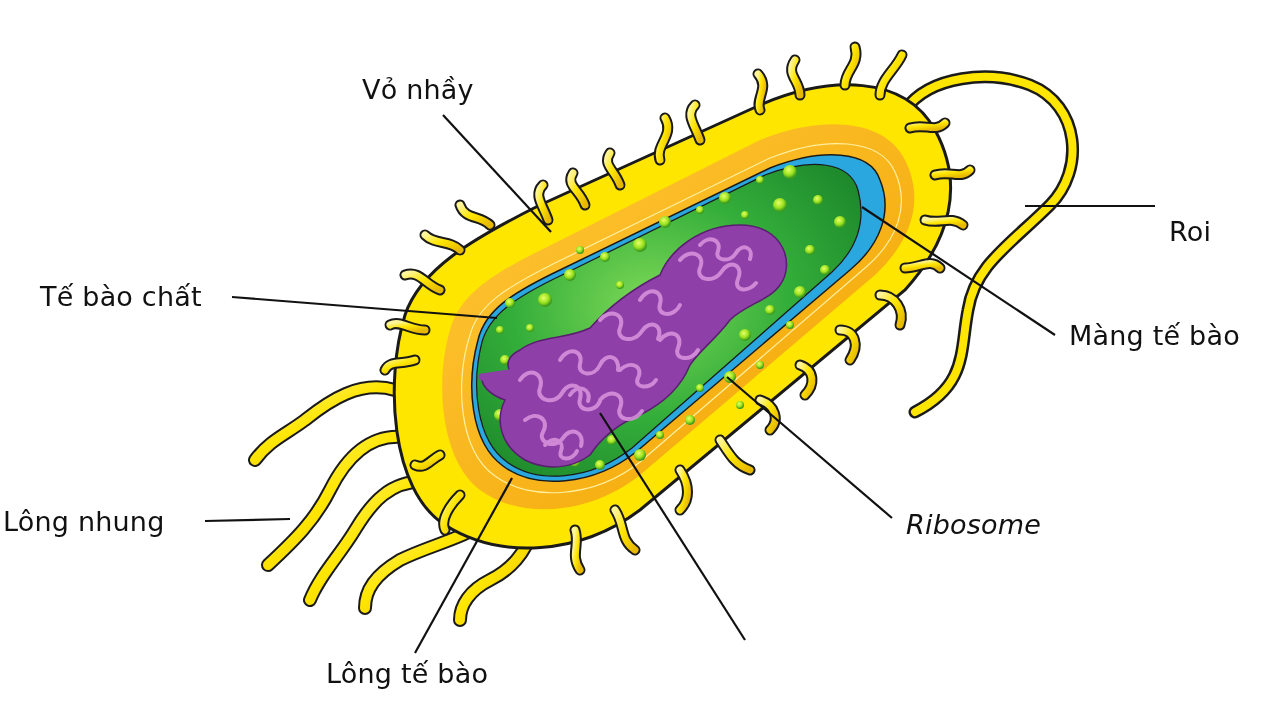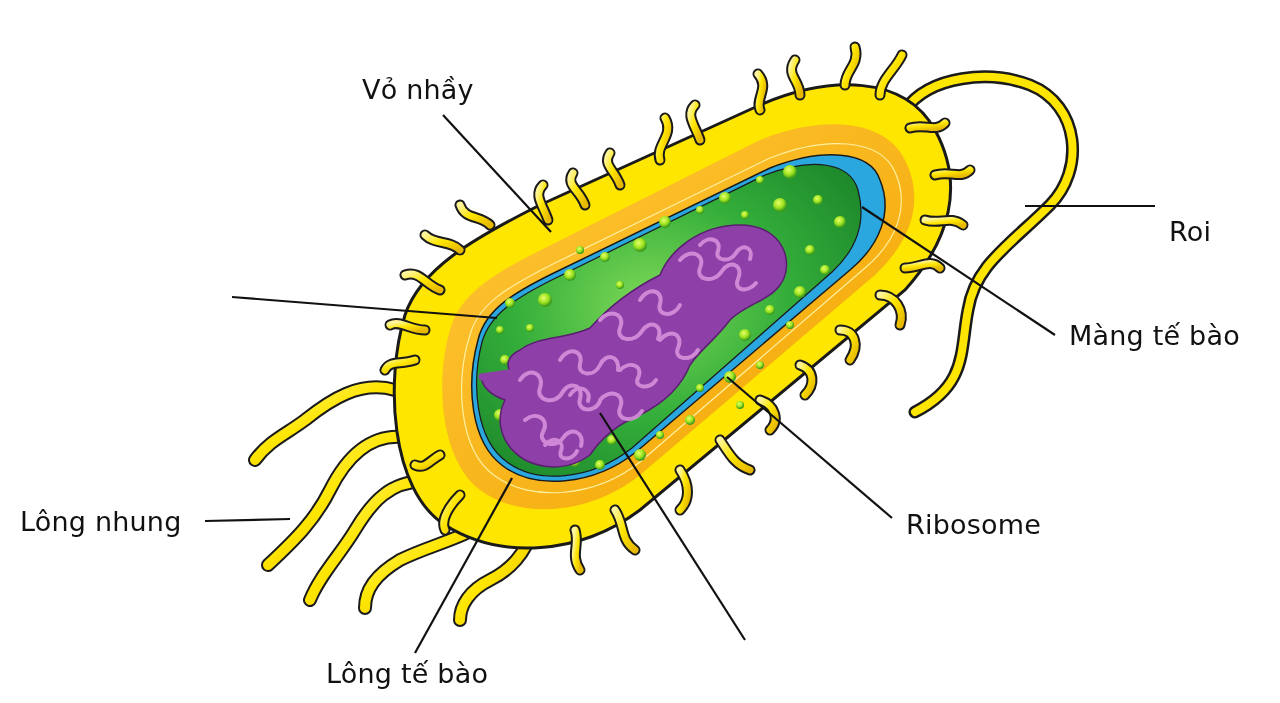--- a/index.html
+++ b/index.html
@@ -257,18 +257,19 @@
       <line x1="415" y1="653" x2="512" y2="478"></line>
       <line x1="745" y1="640" x2="600" y2="413"></line>
       <line x1="892" y1="518" x2="727" y2="377"></line>
       <line x1="1055" y1="335" x2="862" y2="207"></line>
       <line x1="1025" y1="206" x2="1155" y2="206"></line>
     </g>
   </svg>
 
   
   <div class="label" style="left:362px; top:76px;">Vỏ nhầy</div>
-  <div class="label" style="left:20px; top:508px;">Lông nhung</div>
+  <div class="label" style="left:40px; top:283px;">Tế bào chất</div>
+  <div class="label" style="left:3px; top:508px;">Lông nhung</div>
   <div class="label" style="left:326px; top:660px;">Lông tế bào</div>
-  <div class="label" style="left:906px; top:511px;">Ribosome</div>
+  <div class="label" style="left:906px; top:511px;font-style:italic;">Ribosome</div>
   <div class="label" style="left:1069px; top:322px;">Màng tế bào</div>
   <div class="label" style="left:1169px; top:194px;margin-top:24px;">Roi</div>
 </div>
 
 </body></html>

